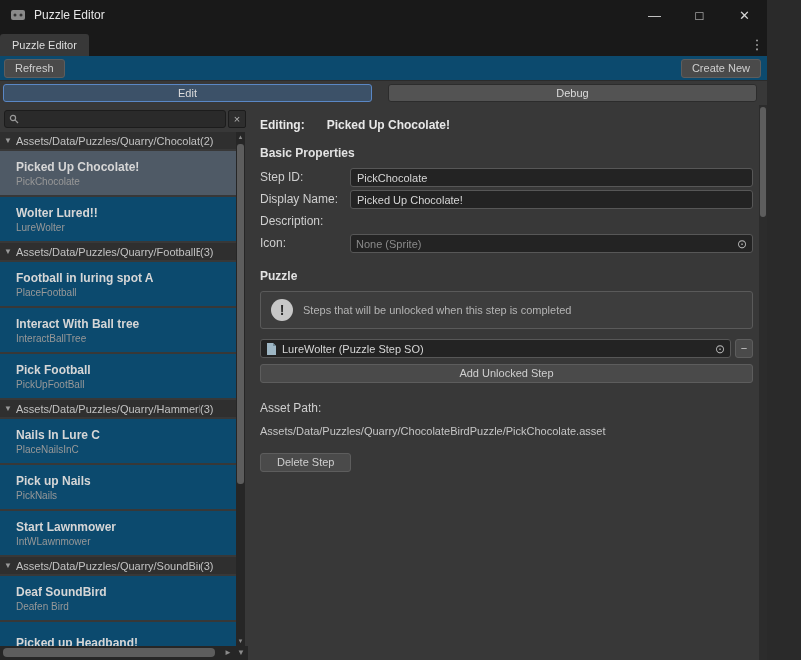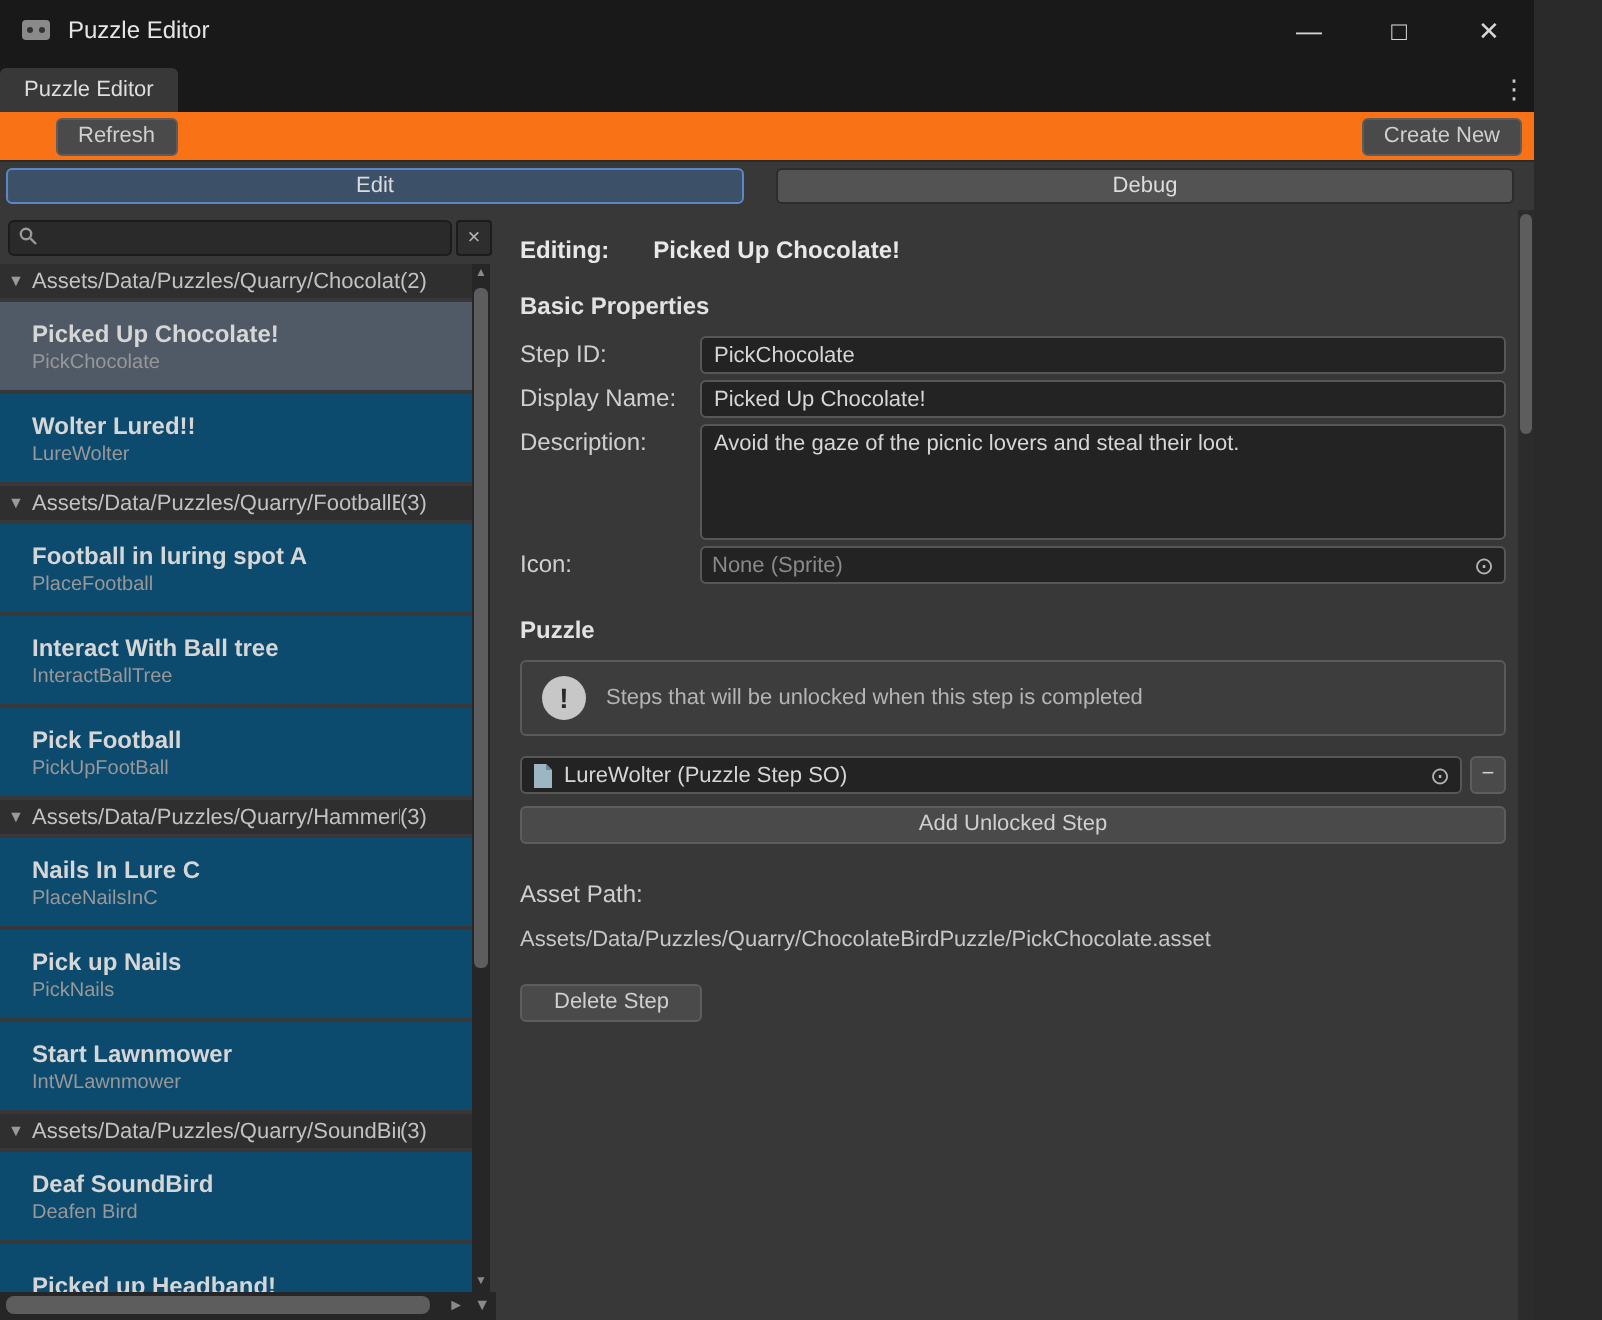--- a/index.html
+++ b/index.html
@@ -12,21 +12,21 @@
   .win-title { color:#e6e6e6; font-size:12px; }
   .win-controls { margin-left:auto; display:flex; height:30px; }
   .win-btn { width:45px; height:30px; display:flex; align-items:center; justify-content:center; color:#d6d6d6; font-size:13px; cursor:default; }
 
   
   .doc-tabbar { height:26px; background:#191919; display:flex; align-items:flex-end; flex-shrink:0; }
   .doc-tab { height:22px; padding:0 12px; background:#383838; color:#dedede; font-size:11px; display:flex; align-items:center; border-top-left-radius:3px; border-top-right-radius:3px; }
   .kebab { margin-left:auto; width:20px; text-align:center; color:#c8c8c8; font-size:13px; padding-bottom:4px; }
 
   
-  .toolbar { height:24px; background:#f97316; border-bottom:1px solid #2b2b2b; display:flex; align-items:center; flex-shrink:0;padding-left:24px; }
+  .toolbar { height:24px; background:#0c4a6e; border-bottom:1px solid #2b2b2b; display:flex; align-items:center; flex-shrink:0; }
   .ubtn { background:#4a4a4a; border:1px solid #5d5d5d; border-radius:3px; color:#cfcfcf; font-size:11px; font-family:"Liberation Sans", sans-serif; height:19px; line-height:17px; padding:0 10px; cursor:default; }
   .refresh-btn { margin-left:4px; }
   .create-btn { margin-left:auto; margin-right:6px; }
 
   
   .mode-tabs { display:flex; gap:16px; margin:3px 10px 4px 3px; height:18px; flex-shrink:0; }
   .mode-tab { flex:1; background:#535353; border:1px solid #2c2c2c; border-radius:3px; color:#dcdcdc; font-size:11px; display:flex; align-items:center; justify-content:center; }
   .mode-tab.selected { background:#3c5168; border-color:#5a87c5; }
 
   
@@ -229,21 +229,20 @@
         <input class="tfield" value="PickChocolate" style="">
       </div>
 
       <div class="prop-row">
         <div class="plabel">Display Name:</div>
         <input class="tfield" value="Picked Up Chocolate!" style="">
       </div>
 
       <div class="prop-row">
         <div class="plabel">Description:</div>
-        <textarea class="tfield" style="">Avoid the gaze of the picnic lovers and steal their loot.</textarea>
       </div>
 
       <div class="prop-row">
         <div class="plabel">Icon:</div>
         <div class="tfield obj-field">
           <span class="obj-none">None (Sprite)</span>
           <span class="picker">⊙</span>
         </div>
       </div>
 

